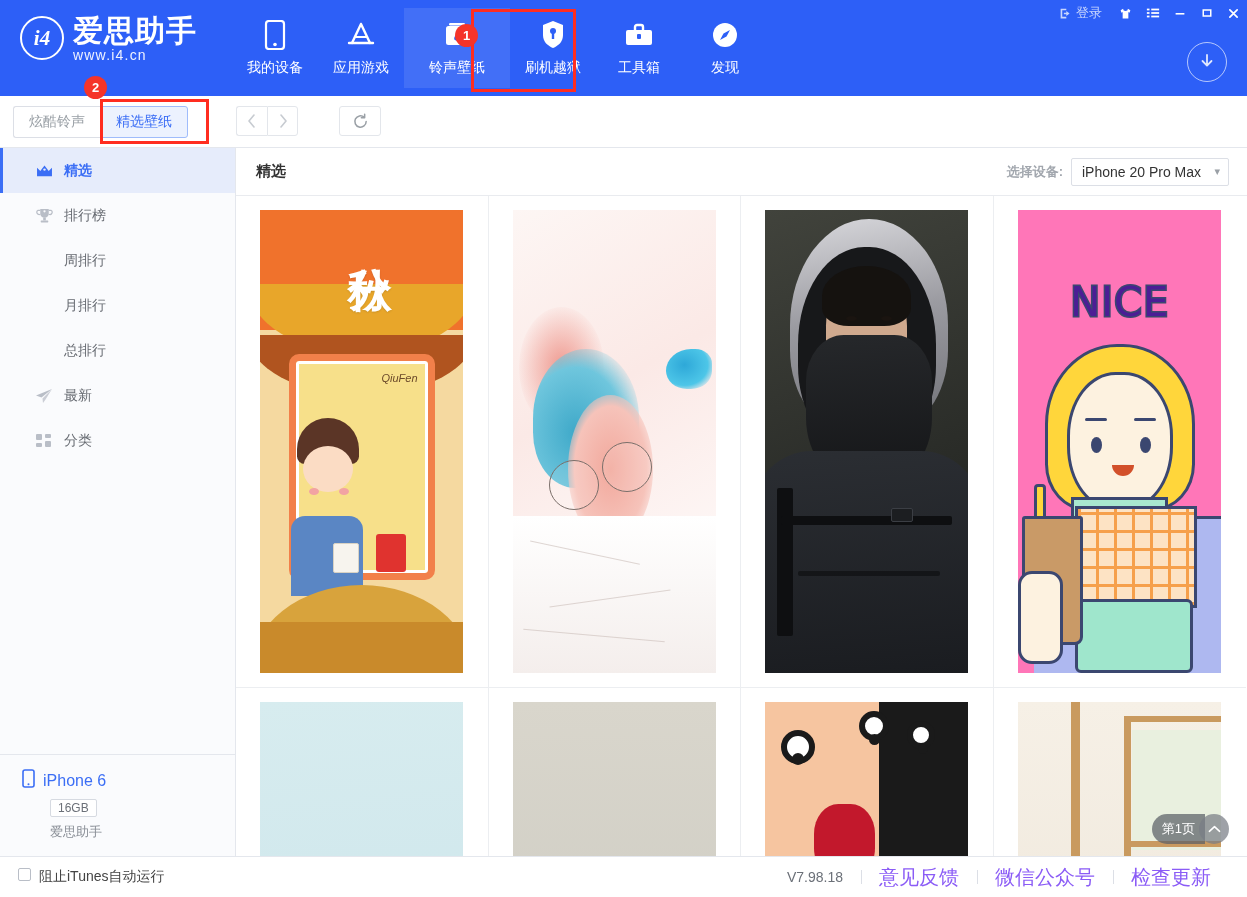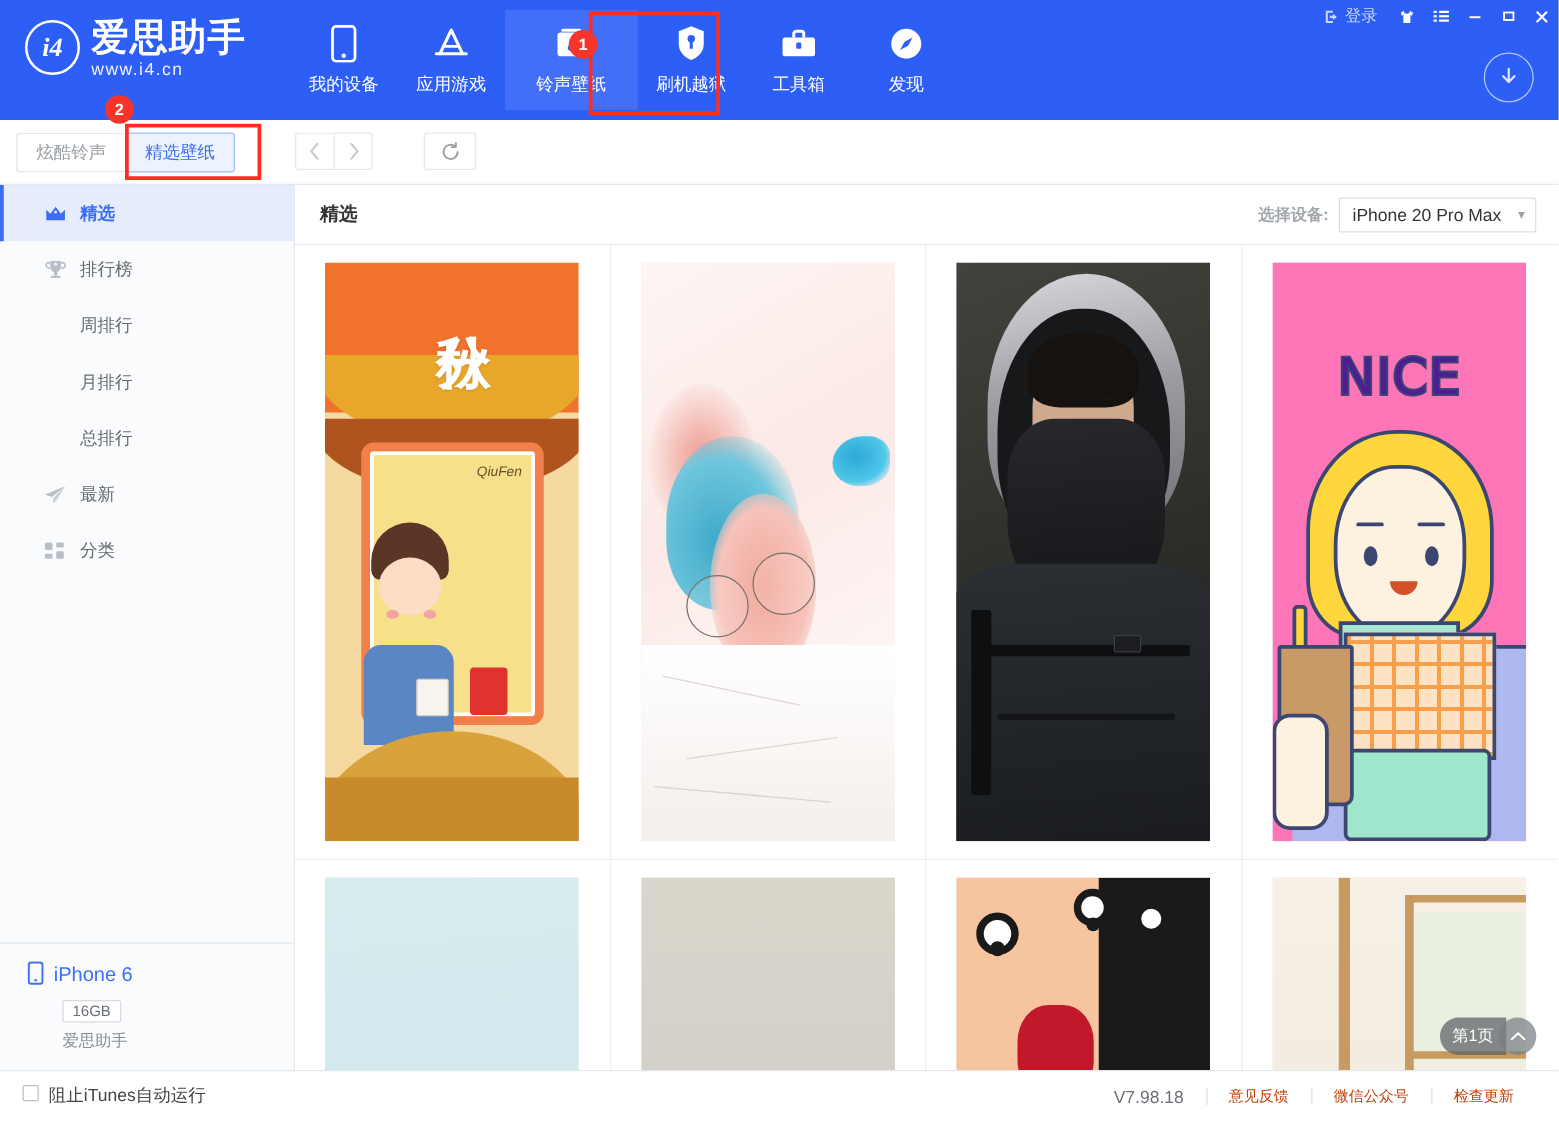--- a/index.html
+++ b/index.html
@@ -188,21 +188,21 @@
   .statusbar {
     position:absolute; left:0; bottom:0; width:1247px; height:41px;
     background:#fff; border-top:1px solid #e4e7ed;
     display:flex; align-items:center;
   }
   .itunes-chk { margin-left: 18px; display:flex; align-items:flex-start; gap:8px; cursor:pointer; }
   .chkbox { width:13px; height:13px; border:1px solid #b9bec7; border-radius:2px; background:#fff; }
   .itunes-lbl { font-size:14px; color:#444; }
   .status-right { margin-left:auto; display:flex; align-items:center; margin-right:18px; }
   .status-ver { font-size:14px; color:#6b7078; padding: 0 18px; }
-  .status-link { font-size:12px; color:#c2410c; padding: 0 18px; cursor:pointer; position:relative; }
+  .status-link { font-size:20px; color:#8b5cf6; padding: 0 18px; cursor:pointer; position:relative; }
   .status-link + .status-link::before, .status-ver + .status-link::before {
     content:""; position:absolute; left:0; top:50%; transform:translateY(-50%);
     width:1px; height:14px; background:#dcdfe6;
   }
 
   
   .anno-box { position:absolute; border: 3px solid #ff2d20; pointer-events:none; z-index: 30; }
   .anno-badge {
     position:absolute; width:23px; height:23px; border-radius:50%;
     background:#f5342a; color:#fff; font-size:13px; font-weight:bold;

